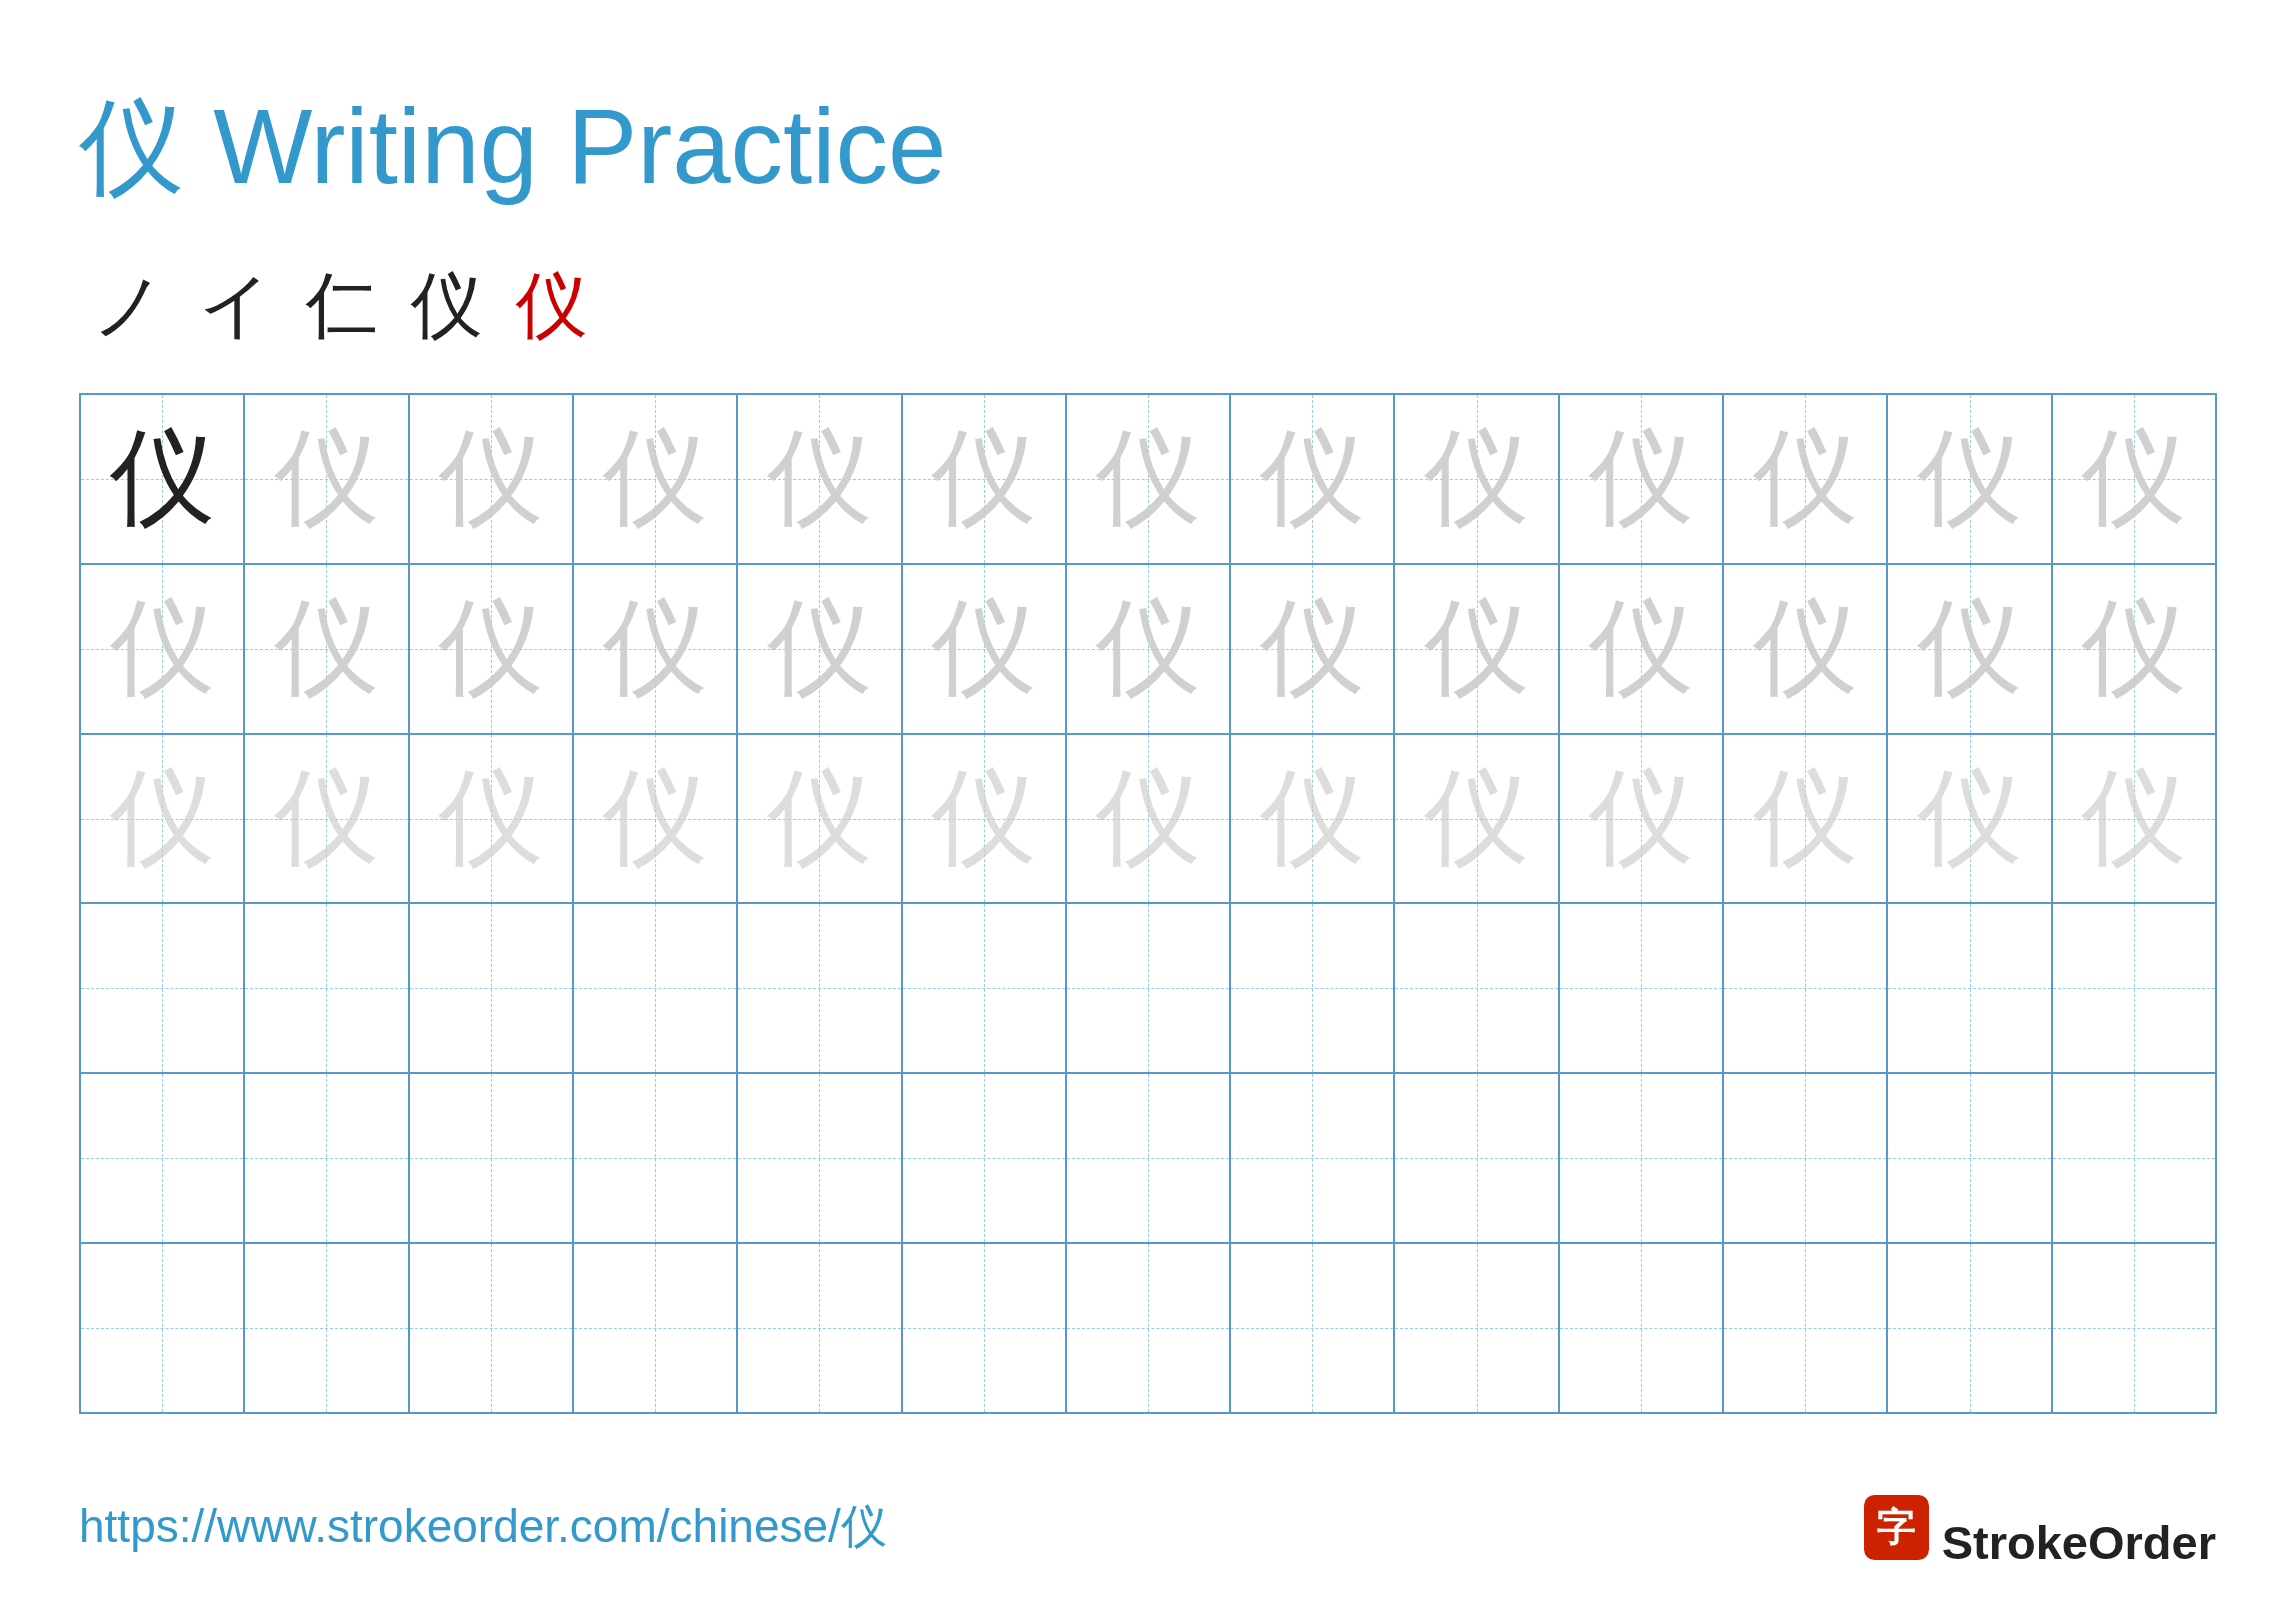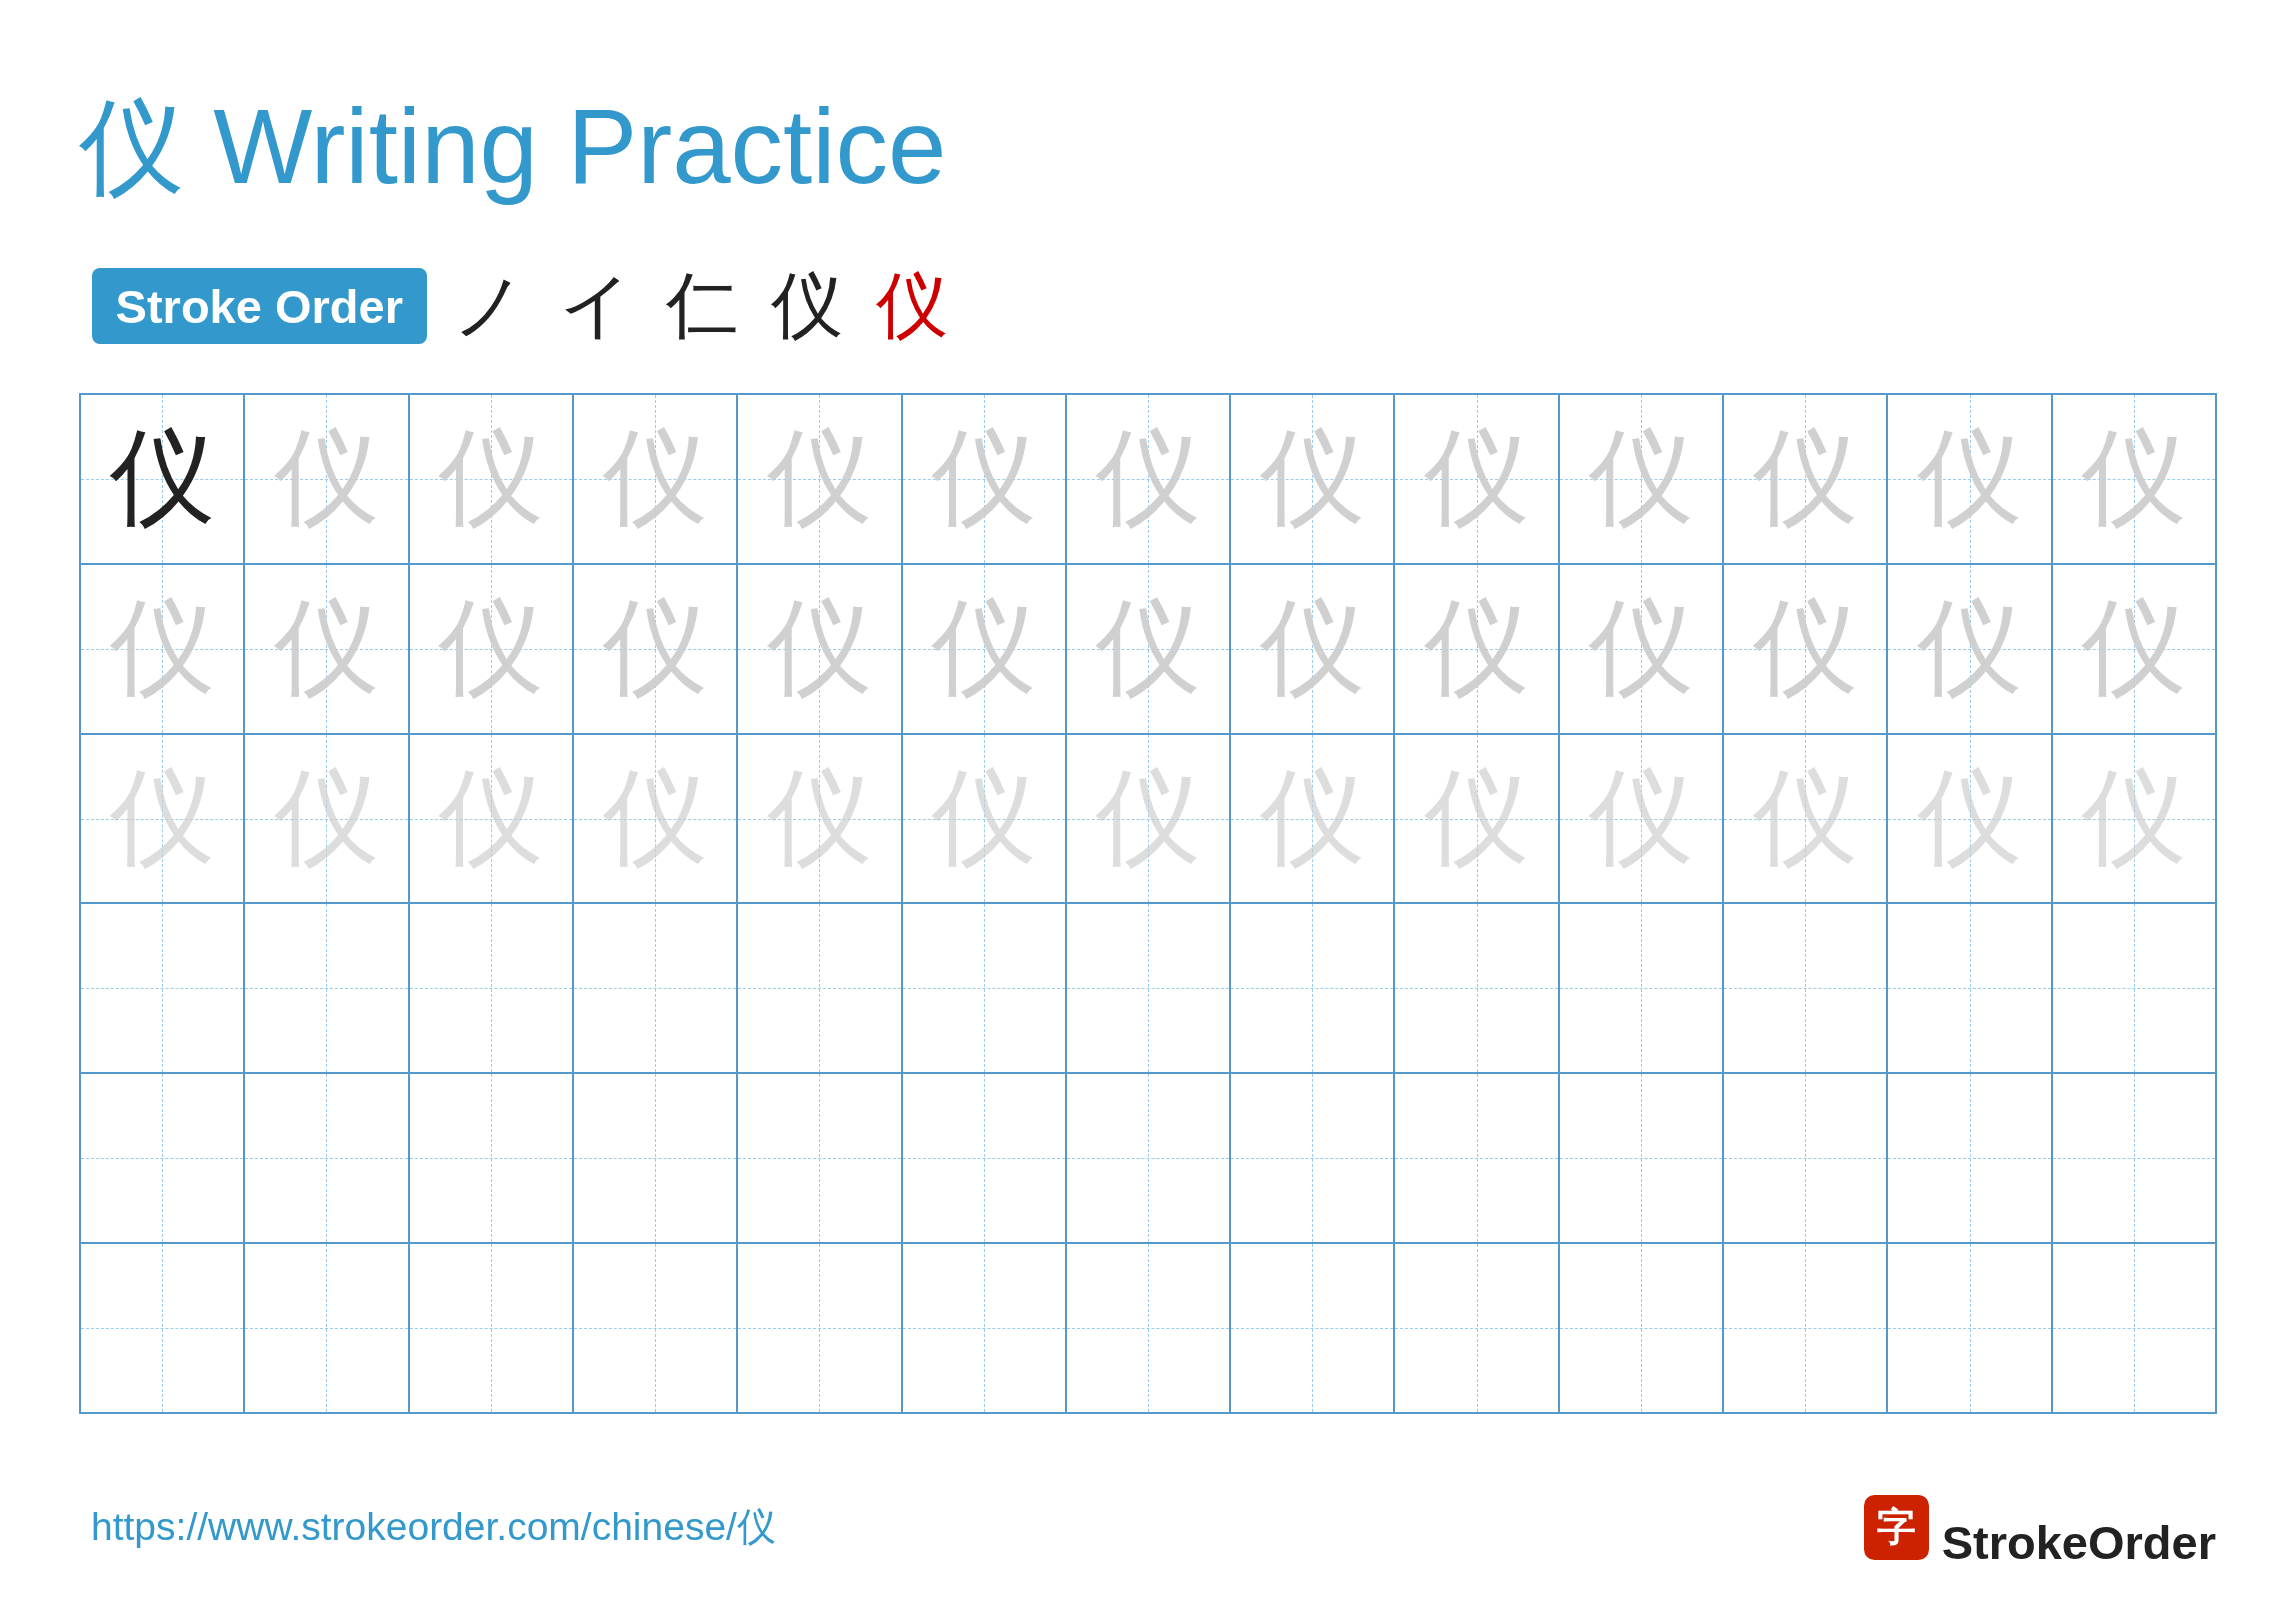--- a/index.html
+++ b/index.html
@@ -131,22 +131,21 @@
       position: absolute;
       bottom: 52px;
       left: 79px;
       right: 79px;
       display: flex;
       justify-content: space-between;
       align-items: center;
     }
     .footer-url {
       color: #3399cc;
-      font-size: 39px;
-      margin-left: 12px;
+      font-size: 46px;
     }
     .footer-logo {
       display: flex;
       align-items: center;
       gap: 13px;
     }
     .logo-icon {
       width: 65px;
       height: 65px;
       background: #cc2200;
@@ -170,21 +169,20 @@
 
 <div class="page">
 
   <div class="title-section">
     <span class="title-text">
       <span class="title-char">仪</span><span> Writing Practice</span>
     </span>
   </div>
 
   <div class="stroke-order-section">
-    <div class="stroke-order-badge">Stroke Order</div>
     <div class="stroke-steps">
       <span class="stroke-step">ノ</span>
       <span class="stroke-step">イ</span>
       <span class="stroke-step">仁</span>
       <span class="stroke-step">仪</span>
       <span class="stroke-step last">仪</span>
     </div>
   </div>
 
   <div class="grid-container" id="practice-grid">

